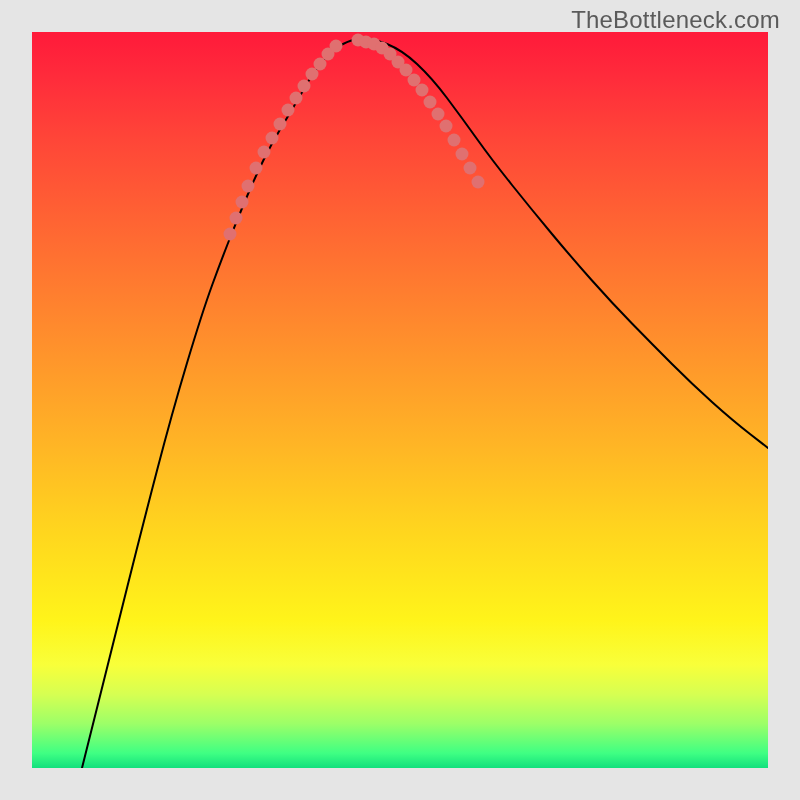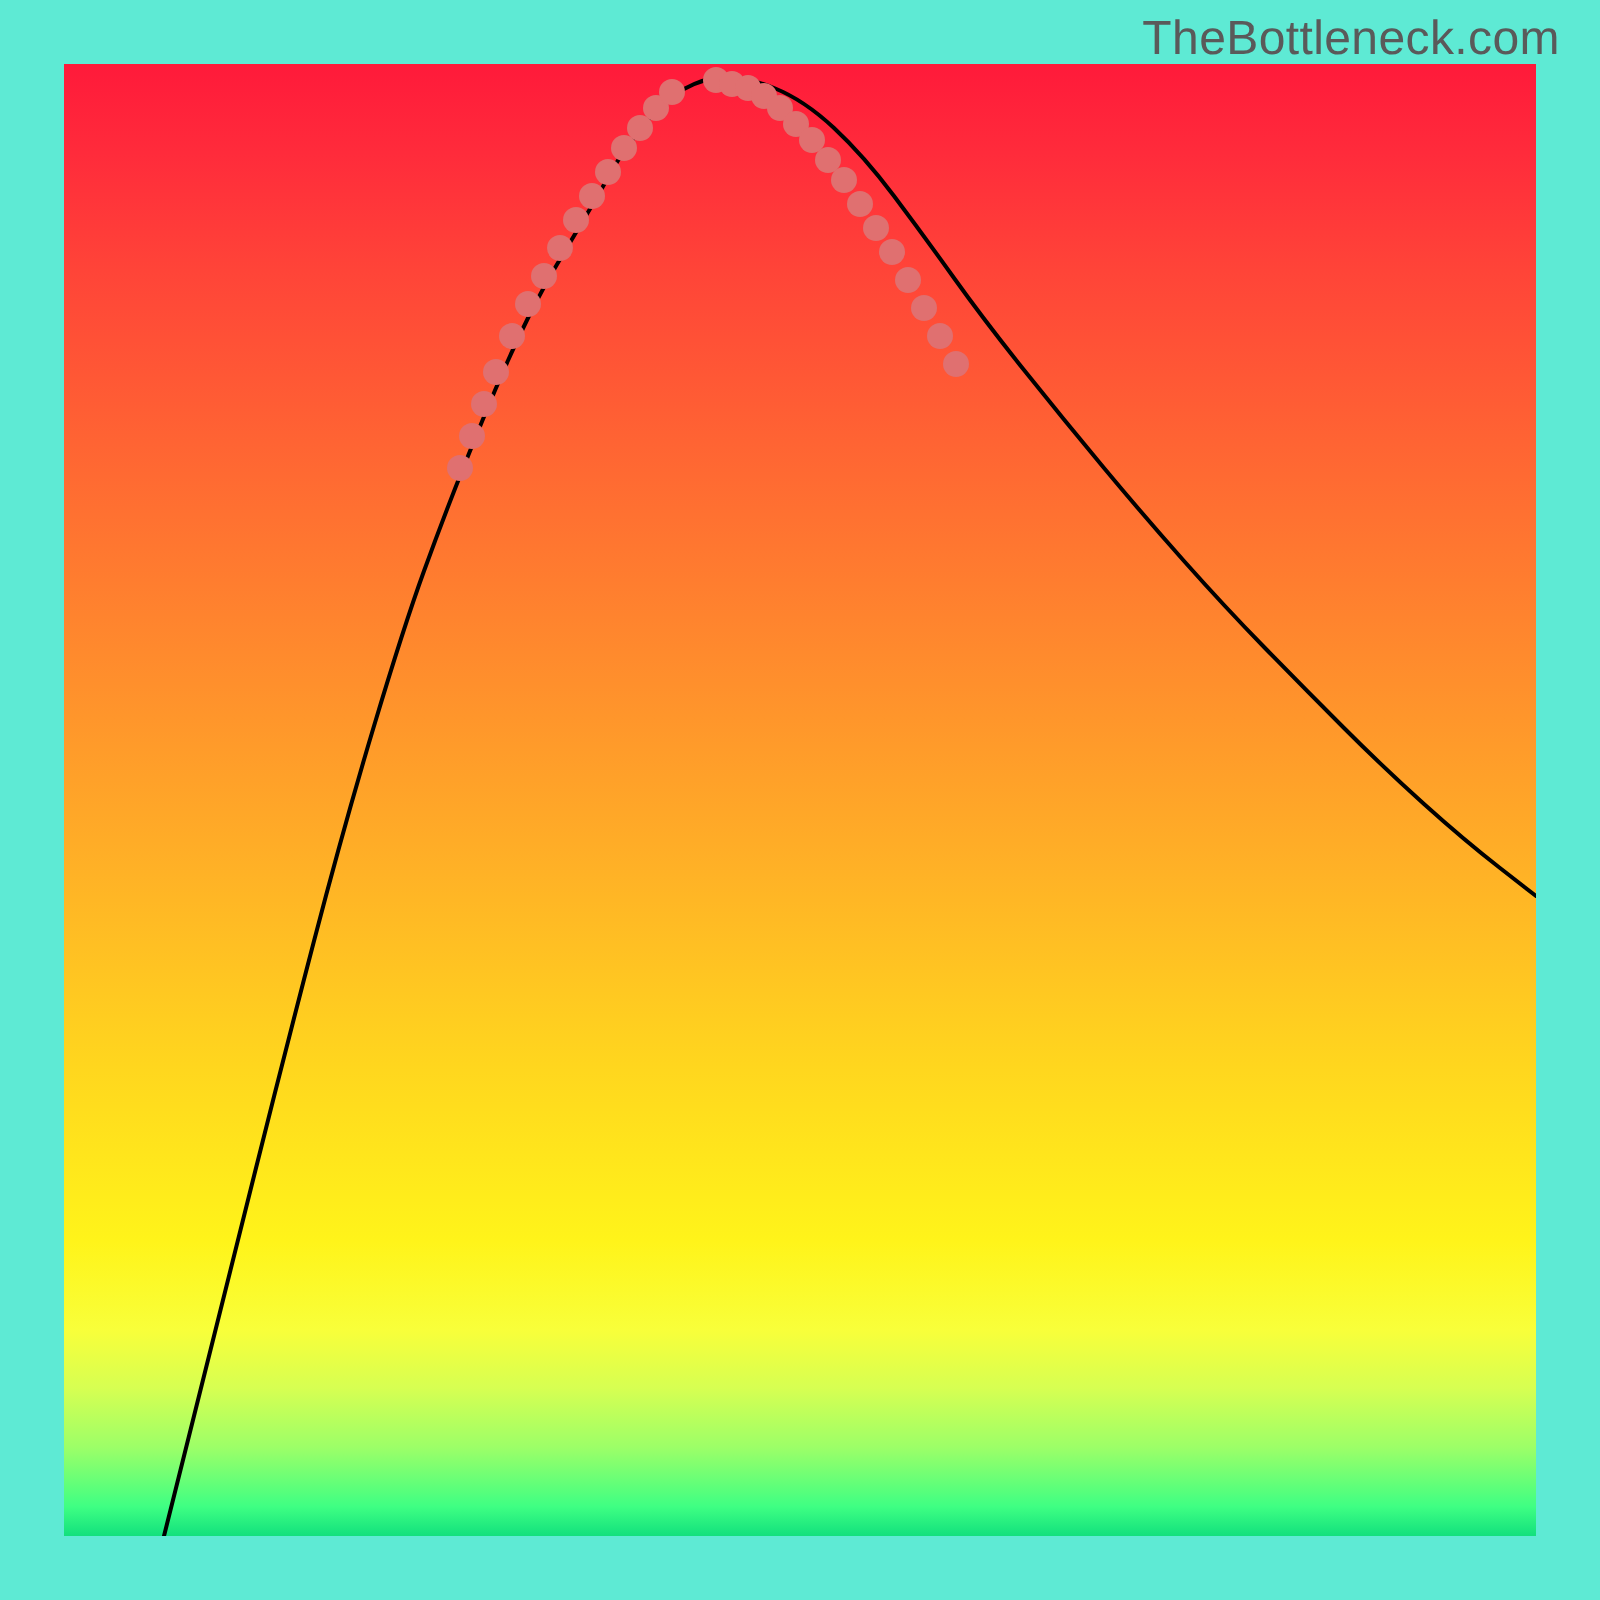--- a/index.html
+++ b/index.html
@@ -7,21 +7,21 @@
     padding: 0;
     width: 800px;
     height: 800px;
     overflow: hidden;
     background: #000;
     font-family: Arial, Helvetica, sans-serif;
   }
   .frame {
     position: absolute;
     inset: 0;
-    background: #5eead4;
+    background: #e5e5e5;
     text-align: center;
   }
   .plot-area {
     position: absolute;
     left: 32px;
     top: 32px;
     width: 736px;
     height: 736px;
     overflow: hidden;
   }

